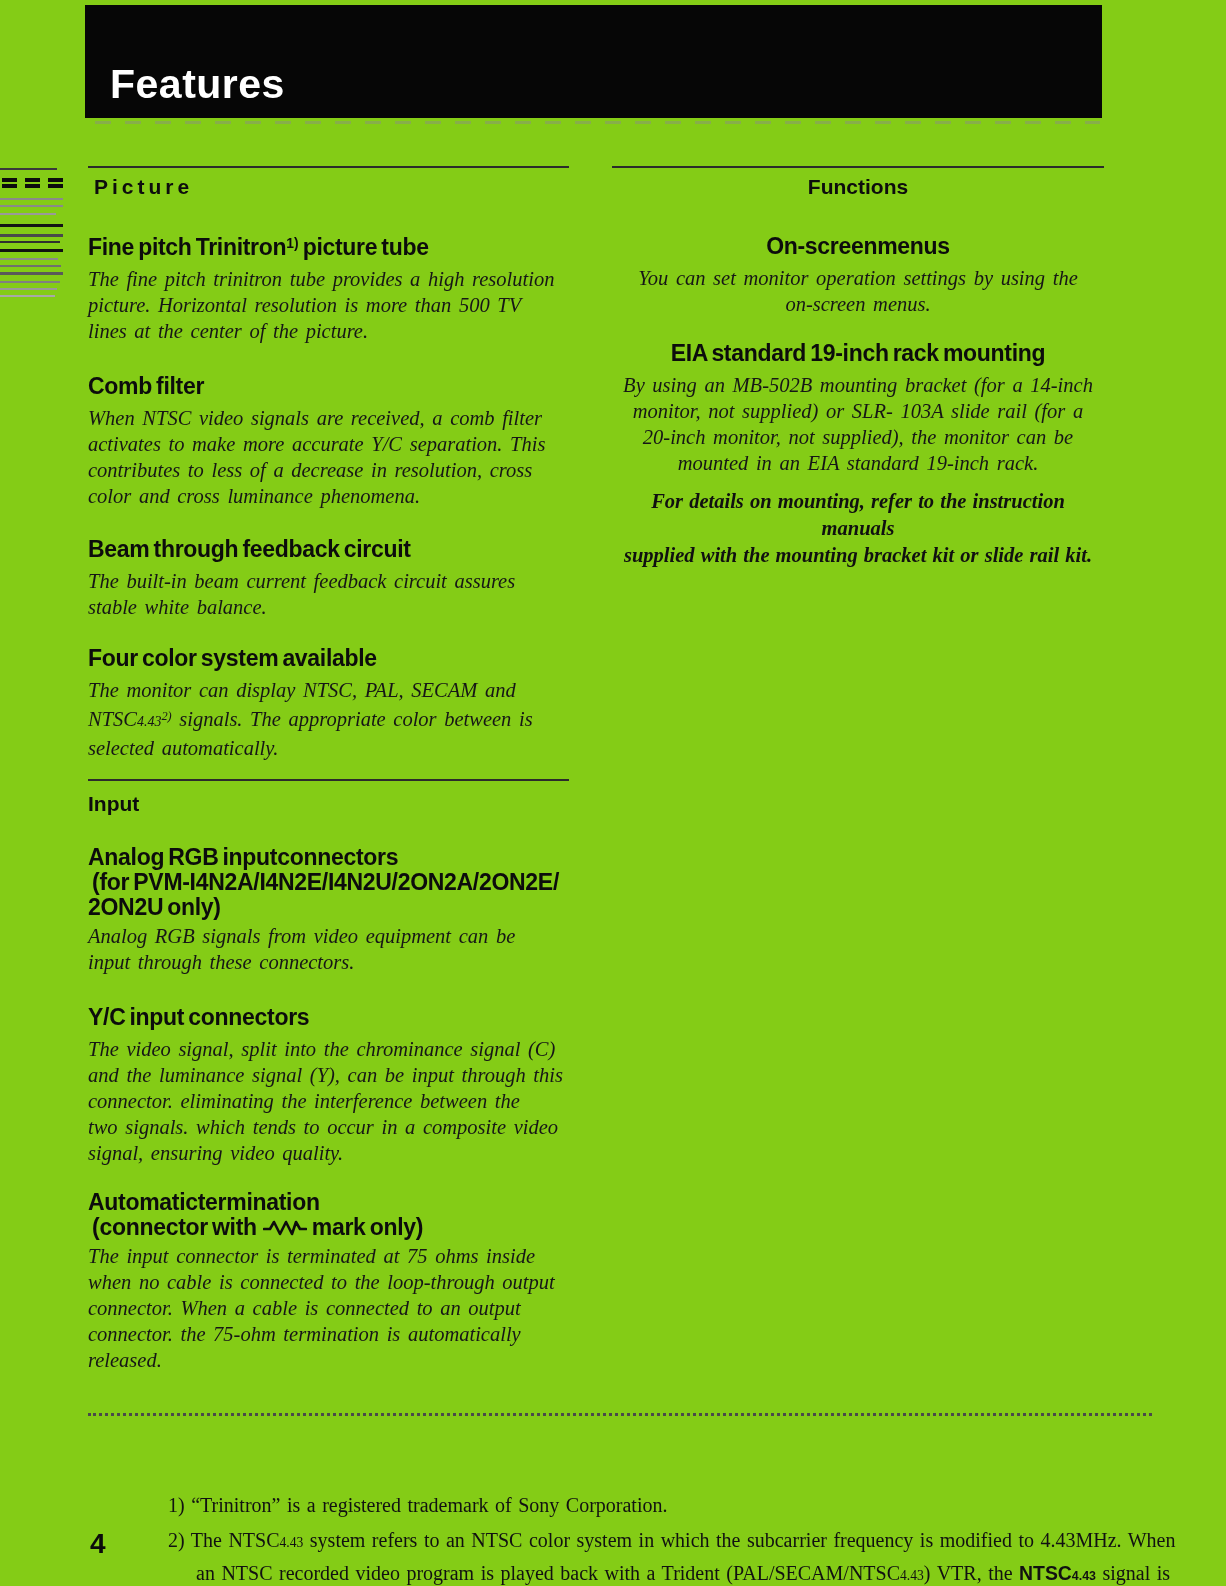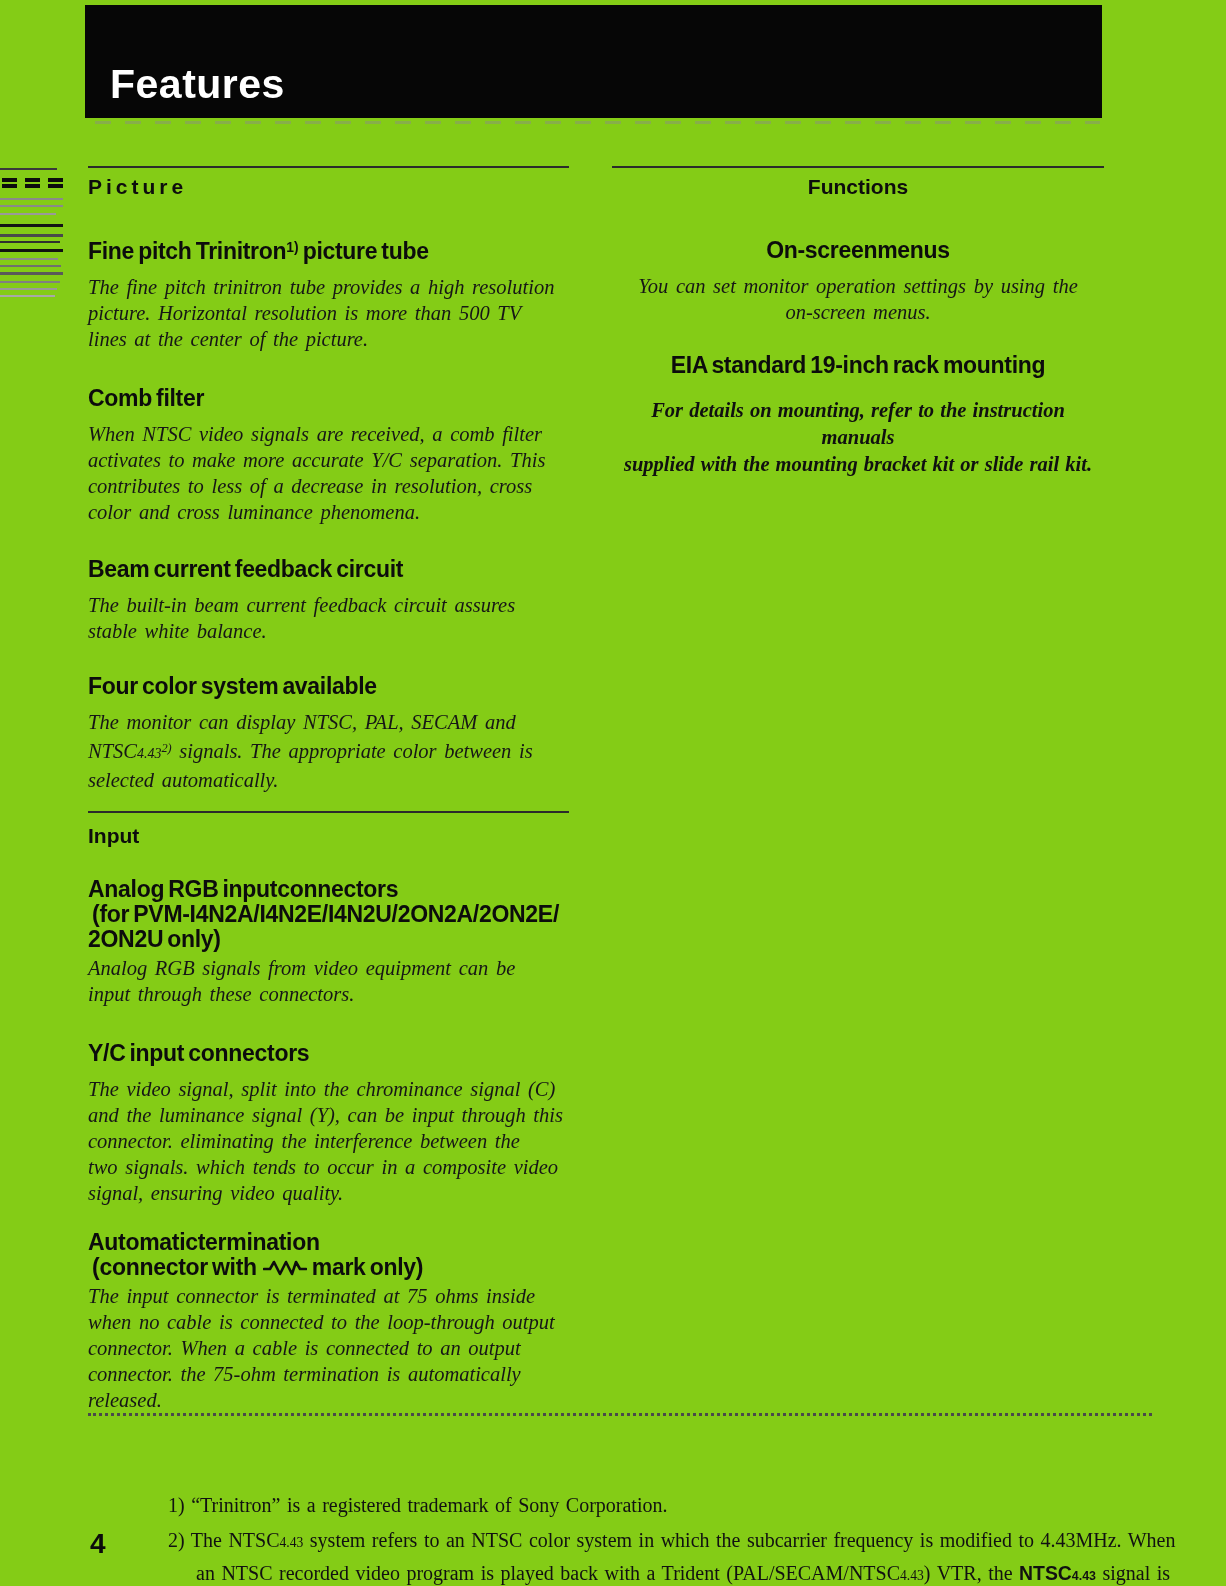--- a/index.html
+++ b/index.html
@@ -20,24 +20,24 @@
   .edge-dashes{position:absolute;left:2px;top:10px;display:flex;gap:8px;}
   .edge-dashes .dash{width:15px;height:10px;border-top:4px solid #0c0c0c;border-bottom:4px solid #0c0c0c;box-sizing:border-box;}
 
   
   .col{position:absolute;top:160px;}
   .col-left{left:88px;width:481px;}
   .col-right{left:612px;width:492px;text-align:center;}
   .rule{border-top:2px solid #2b2b2b;height:0;margin-top:6px;}
   .sec-h{margin:6px 0 0 0;font-family:"Liberation Sans",sans-serif;font-weight:bold;font-size:21px;
          line-height:26px;color:#0d0d0d;}
-  .sec-h.spread{letter-spacing:4px;}
+  .sec-h.spread{letter-spacing:4px;margin-left:6px;}
   .h3{margin:0;font-family:"Liberation Sans",sans-serif;font-weight:bold;font-size:23px;line-height:25px;
       letter-spacing:-0.3px;word-spacing:-2px;color:#0c0c0c;white-space:pre-line;}
-  .h3.one{line-height:40px;}
+  .h3.one{line-height:32px;}
   .body{margin:3px 0 0 0;font-size:20.5px;line-height:26px;word-spacing:2.5px;white-space:pre-line;color:#161616;font-style:italic;}
   .note{margin:12px 0 0 0;font-size:20.5px;line-height:27px;font-style:italic;font-weight:bold;
         word-spacing:1px;white-space:pre-line;color:#101010;}
 
   .mt1{margin-top:28px;} .mt2{margin-top:26px;} .mt3{margin-top:24px;} .mt4{margin-top:22px;}
   .mt5{margin-top:18px;} .mt6{margin-top:14px;} .mt7{margin-top:20px;} .mt8{margin-top:30px;}
 
   
   .rt-sup{font-size:0.6em;vertical-align:0.5em;letter-spacing:0;}
   .rt-small{font-size:0.68em;letter-spacing:0;}
@@ -99,21 +99,21 @@
 
     <div class="mt2">
       <h3 class="h3 one">Comb filter</h3>
       <p class="body">When NTSC video signals are received, a comb filter
 activates to make more accurate Y/C separation. This
 contributes to less of a decrease in resolution, cross
 color and cross luminance phenomena.</p>
     </div>
 
     <div class="mt3">
-      <h3 class="h3 one">Beam current feedback circuit</h3>
+      <h3 class="h3 one">Beam through feedback circuit</h3>
       <p class="body">The built-in beam current feedback circuit assures
 stable white balance.</p>
     </div>
 
     <div class="mt4">
       <h3 class="h3 one">Four color system available</h3>
       <p class="body"><span>The monitor can display NTSC, PAL, SECAM and
 NTSC</span><span class="rt-small">4.43</span><span class="rt-sup">2)</span><span> signals. The appropriate color between is
 selected automatically.</span></p>
     </div>
@@ -155,20 +155,24 @@
     <h2 class="sec-h">Functions</h2>
 
     <div class="mt8">
       <h3 class="h3 one">On-screenmenus</h3>
       <p class="body">You can set monitor operation settings by using the
 on-screen menus.</p>
     </div>
 
     <div class="mt7">
       <h3 class="h3 one">EIA standard 19-inch rack mounting</h3>
+      <p class="body">By using an MB-502B mounting bracket (for a 14-inch
+monitor, not supplied) or SLR- 103A slide rail (for a
+20-inch monitor, not supplied), the monitor can be
+mounted in an EIA standard 19-inch rack.</p>
       <p class="note">For details on mounting, refer to the instruction manuals
 supplied with the mounting bracket kit or slide rail kit.</p>
     </div>
   </section>
 
   <div class="dotline"></div>
 
   <div class="footnotes">
     <p class="fn">1) “Trinitron”  is a registered trademark of Sony Corporation.</p>
     <p class="fn"><span>2) The NTSC</span><span class="rt-small">4.43</span><span> system refers to an NTSC color system in which the subcarrier frequency is modified to 4.43MHz. When

